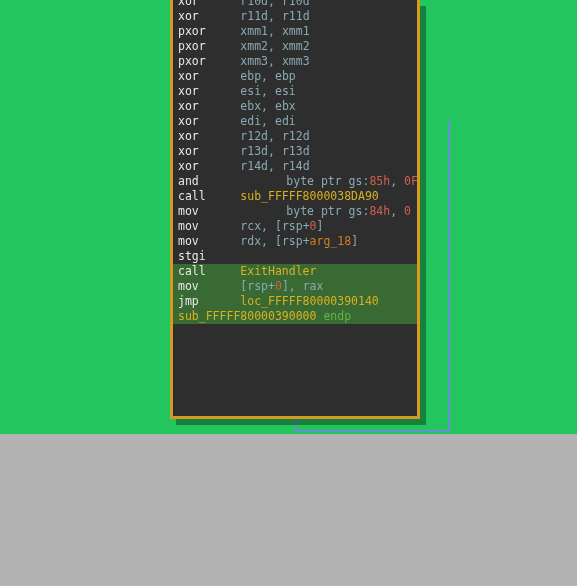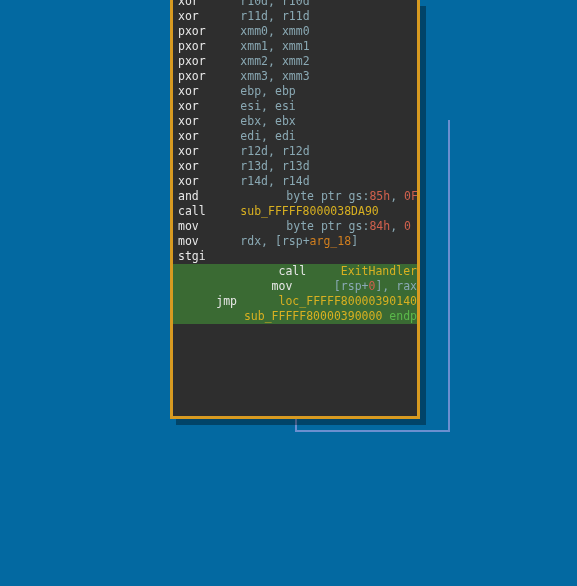--- a/index.html
+++ b/index.html
@@ -10,22 +10,22 @@
   body {
     width: 577px;
     height: 586px;
     overflow: hidden;
     font-family: "DejaVu Sans Mono", "Liberation Mono", monospace;
   }
 
   #root {
     position: relative;
     width: 577px;
-    height: 586px;
-    background: #0369a1;
+    height: 434px;
+    background: #22c55e;
   }
 
   
   #blue-rect {
     position: absolute;
     left: 295px;
     top: 120px;
     width: 155px;
     height: 312px;
     border: 2px solid #6a8fd0;
@@ -59,21 +59,20 @@
     overflow: hidden;
   }
 
   .code-block {
     padding: 0;
     margin: 0;
   }
   .code-block.normal { background: #2e2e2e; }
   .code-block.highlight {
     background: #3a6a33;
-    text-align: right;
   }
 
   .code-line {
     height: 15px;
     line-height: 15px;
     font-size: 11.5px;
     white-space: pre;
     padding-left: 5px;
     letter-spacing: 0px;
   }
@@ -102,34 +101,34 @@
 
   <div id="blue-rect"></div>
 
   <div id="panel-shadow"></div>
 
   <div id="disasm-panel">
 
     <div class="code-block normal" id="normal-block">
         <div class="code-line"><span class="mnemonic">xor      </span><span class="reg">r10d</span><span class="punct">, </span><span class="reg">r10d</span></div>
         <div class="code-line"><span class="mnemonic">xor      </span><span class="reg">r11d</span><span class="punct">, </span><span class="reg">r11d</span></div>
-        <div class="code-line"><span class="mnemonic">pxor     </span><span class="reg">xmm0</span><span class="punct">, </span><span class="reg">xmm0</span></div>
         <div class="code-line"><span class="mnemonic">pxor     </span><span class="reg">xmm1</span><span class="punct">, </span><span class="reg">xmm1</span></div>
         <div class="code-line"><span class="mnemonic">pxor     </span><span class="reg">xmm2</span><span class="punct">, </span><span class="reg">xmm2</span></div>
         <div class="code-line"><span class="mnemonic">pxor     </span><span class="reg">xmm3</span><span class="punct">, </span><span class="reg">xmm3</span></div>
         <div class="code-line"><span class="mnemonic">xor      </span><span class="reg">ebp</span><span class="punct">, </span><span class="reg">ebp</span></div>
         <div class="code-line"><span class="mnemonic">xor      </span><span class="reg">esi</span><span class="punct">, </span><span class="reg">esi</span></div>
         <div class="code-line"><span class="mnemonic">xor      </span><span class="reg">ebx</span><span class="punct">, </span><span class="reg">ebx</span></div>
         <div class="code-line"><span class="mnemonic">xor      </span><span class="reg">edi</span><span class="punct">, </span><span class="reg">edi</span></div>
         <div class="code-line"><span class="mnemonic">xor      </span><span class="reg">r12d</span><span class="punct">, </span><span class="reg">r12d</span></div>
         <div class="code-line"><span class="mnemonic">xor      </span><span class="reg">r13d</span><span class="punct">, </span><span class="reg">r13d</span></div>
         <div class="code-line"><span class="mnemonic">xor      </span><span class="reg">r14d</span><span class="punct">, </span><span class="reg">r14d</span></div>
         <div class="code-line"><span class="mnemonic">and      </span><span class="kw">byte ptr gs:</span><span class="num">85h</span><span class="punct">, </span><span class="num">0F9h</span></div>
         <div class="code-line"><span class="mnemonic">call     </span><span class="name">sub_FFFFF8000038DA90</span></div>
         <div class="code-line"><span class="mnemonic">mov      </span><span class="kw">byte ptr gs:</span><span class="num">84h</span><span class="punct">, </span><span class="num">0</span></div>
+        <div class="code-line"><span class="mnemonic">mov      </span><span class="reg">rcx</span><span class="punct">, </span><span class="bracket">[</span><span class="reg">rsp+</span><span class="num">0</span><span class="bracket">]</span></div>
         <div class="code-line"><span class="mnemonic">mov      </span><span class="reg">rdx</span><span class="punct">, </span><span class="bracket">[</span><span class="reg">rsp+</span><span class="arg">arg_18</span><span class="bracket">]</span></div>
         <div class="code-line"><span class="mnemonic">stgi     </span></div>
       </div>
 
     <div class="code-block highlight" id="highlight-block">
         <div class="code-line"><span class="mnemonic">call     </span><span class="name">ExitHandler</span></div>
         <div class="code-line"><span class="mnemonic">mov      </span><span class="bracket">[</span><span class="reg">rsp+</span><span class="num">0</span><span class="bracket">]</span><span class="punct">, </span><span class="reg">rax</span></div>
         <div class="code-line"><span class="mnemonic">jmp      </span><span class="name">loc_FFFFF80000390140</span></div>
         <div class="code-line"><span class="name">sub_FFFFF80000390000</span><span class="punct"> </span><span class="endp">endp</span></div>
       </div>

